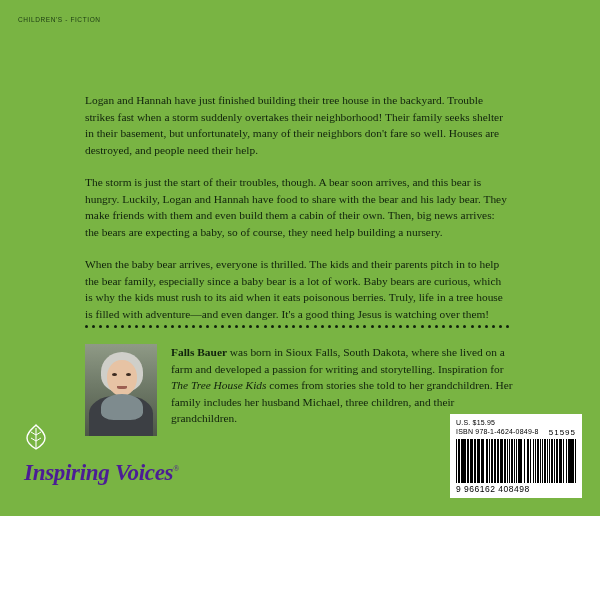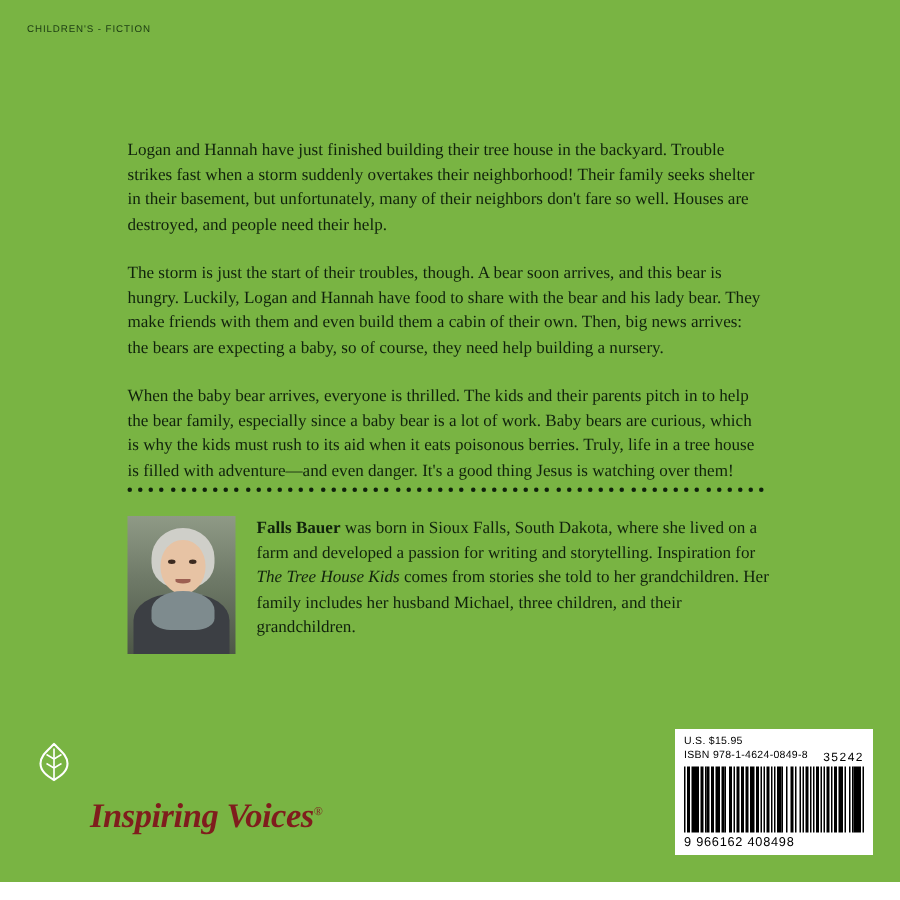--- a/index.html
+++ b/index.html
@@ -8,21 +8,21 @@
   }
   body {
     width: 600px;
     height: 600px;
     background: #ffffff;
     font-family: "Liberation Serif", serif;
   }
   .cover {
     position: relative;
     width: 600px;
-    height: 588px;
+    height: 516px;
     background: #7cb342;
     background: #79b443;
     overflow: hidden;
     box-sizing: border-box;
   }
   .category {
     position: absolute;
     top: 16px;
     left: 18px;
     font-family: "Liberation Sans", sans-serif;
@@ -155,25 +155,24 @@
   .logo-mark {
     width: 24px;
     height: 26px;
     margin-bottom: 2px;
   }
   .logo-word {
     font-family: "Liberation Serif", serif;
     font-size: 23px;
     font-style: italic;
     font-weight: bold;
-    color: #7f1d1d;
+    color: #4c1d95;
     letter-spacing: -0.3px;
     line-height: 26px;
     white-space: nowrap;
-    margin-left: 36px;
   }
   .logo-word sup {
     font-size: 8px;
     vertical-align: super;
     font-style: normal;
     font-weight: normal;
   }
   .logo-sub {
     margin-top: 4px;
     font-family: "Liberation Sans", sans-serif;
@@ -333,21 +332,21 @@
       <path d="M12 4 L12 25" stroke="#ffffff" stroke-width="1.1"></path>
       <path d="M12 11 L7 8 M12 11 L17 8 M12 17 L7 14 M12 17 L17 14" stroke="#ffffff" stroke-width="1"></path>
     </svg>
     <div class="logo-word"><span>Inspiring Voices</span><sup>®</sup></div>
   </div>
 
   <div class="isbn-box">
     <div class="isbn-price">U.S. $15.95</div>
     <div class="isbn-top-row">
       <div class="isbn-price">ISBN 978-1-4624-0849-8</div>
-      <div class="isbn-five">35242</div>
+      <div class="isbn-five">51595</div>
     </div>
     <div class="barcode" id="bars">
         <i style="width: 1px; background: rgb(0, 0, 0);"></i>
         <i style="width: 2px; background: transparent;"></i>
         <i style="width: 2px; background: rgb(0, 0, 0);"></i>
         <i style="width: 2px; background: transparent;"></i>
         <i style="width: 3px; background: rgb(0, 0, 0);"></i>
         <i style="width: 1px; background: transparent;"></i>
         <i style="width: 2px; background: rgb(0, 0, 0);"></i>
         <i style="width: 2px; background: transparent;"></i>

